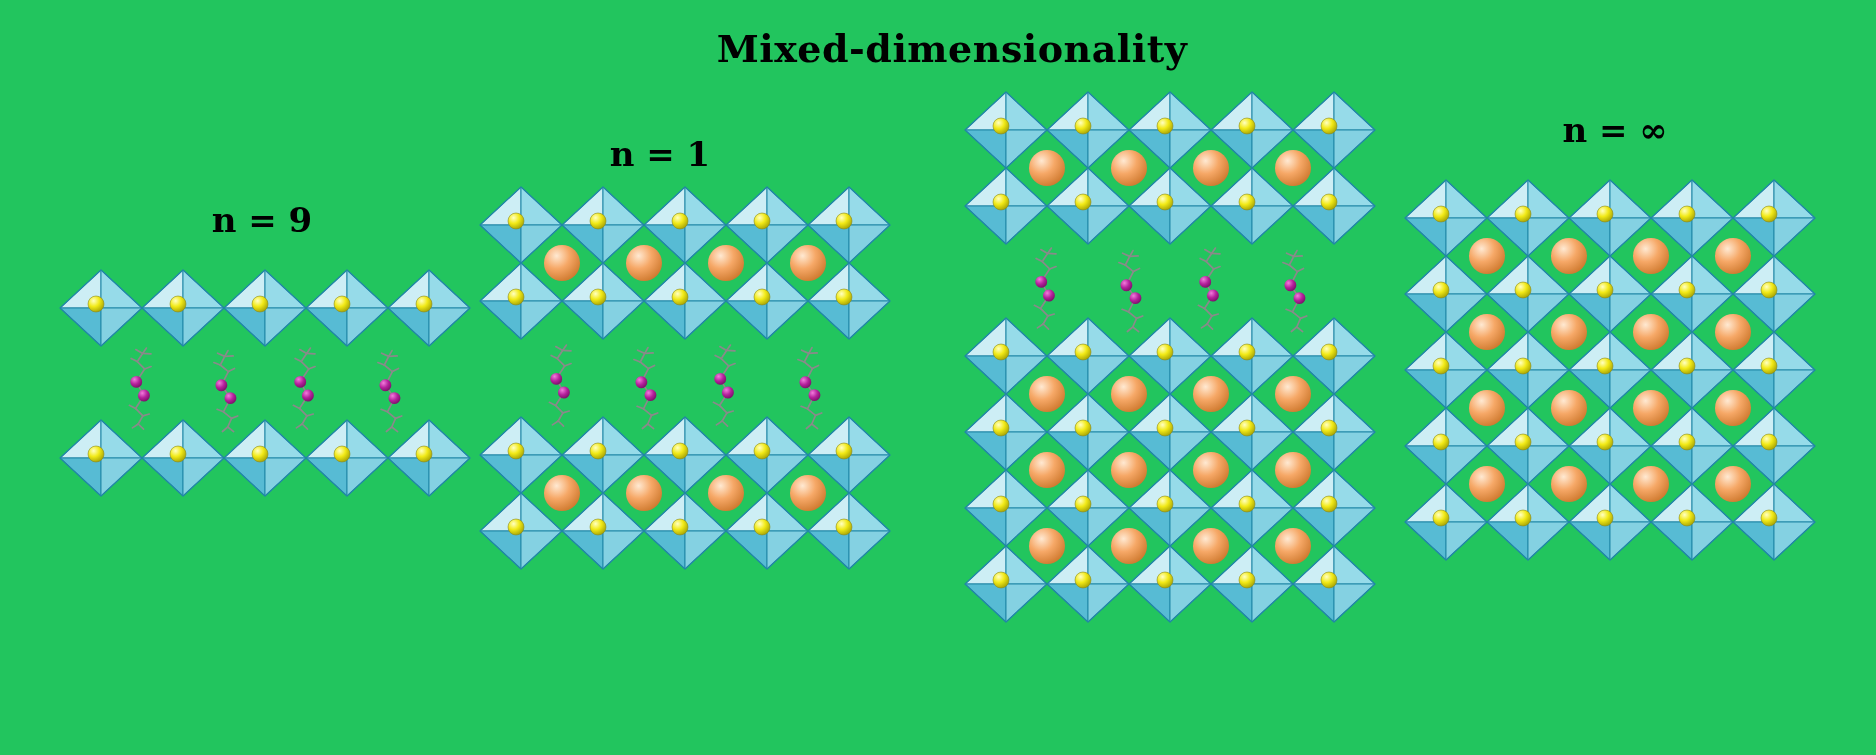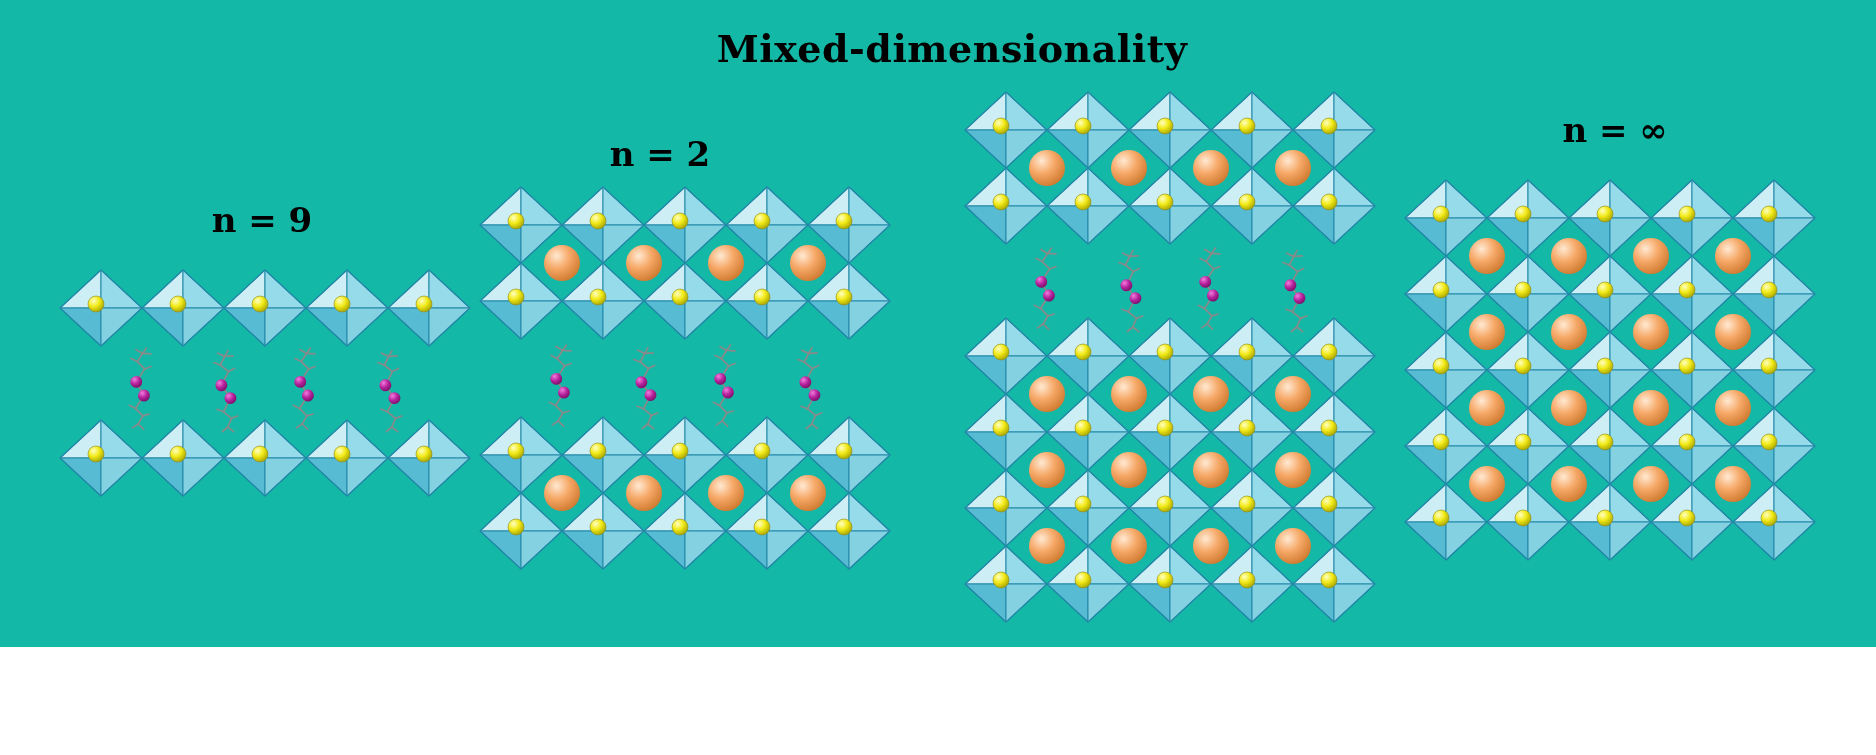--- a/index.html
+++ b/index.html
@@ -1,19 +1,19 @@
 <!DOCTYPE html>
 <html><head>
 <meta charset="utf-8">
 <style>
   html,body{margin:0;padding:0;background:#ffffff;}
   .canvas{
     position:relative;
-    width:1876px;height:647px;
-    background:#14b8a6;
+    width:1876px;height:755px;
+    background:#22c55e;
     overflow:hidden;
     font-family:"DejaVu Serif","Liberation Serif",serif;
   }
   .fig-title{
     position:absolute;
     left:952px;top:26px;
     transform:translateX(-50%);
     font-size:38px;font-weight:bold;color:#000;
     letter-spacing:0.5px;
     white-space:nowrap;
@@ -28,21 +28,21 @@
   #label-1{left:660px;top:134px;}
   #label-3{left:1615px;top:110px;}
   svg{position:absolute;left:0;top:0;}
 </style>
 </head>
 <body>
 
 <div class="canvas">
   <div class="fig-title">Mixed-dimensionality</div>
   <div class="panel-label" id="label-0">n = 9</div>
-  <div class="panel-label" id="label-1">n = 2</div>
+  <div class="panel-label" id="label-1">n = 1</div>
   <div class="panel-label" id="label-3">n = ∞</div>
   <svg id="scene" width="1876" height="755" viewBox="0 0 1876 755">
       <defs>
         <radialGradient id="gHal" cx="0.35" cy="0.3" r="0.8">
           <stop offset="0%" stop-color="#ffffc2"></stop>
           <stop offset="45%" stop-color="#f2ea18"></stop>
           <stop offset="100%" stop-color="#9d9a00"></stop>
         </radialGradient>
         <radialGradient id="gCat" cx="0.35" cy="0.3" r="0.8">
           <stop offset="0%" stop-color="#ffe9d2"></stop>

